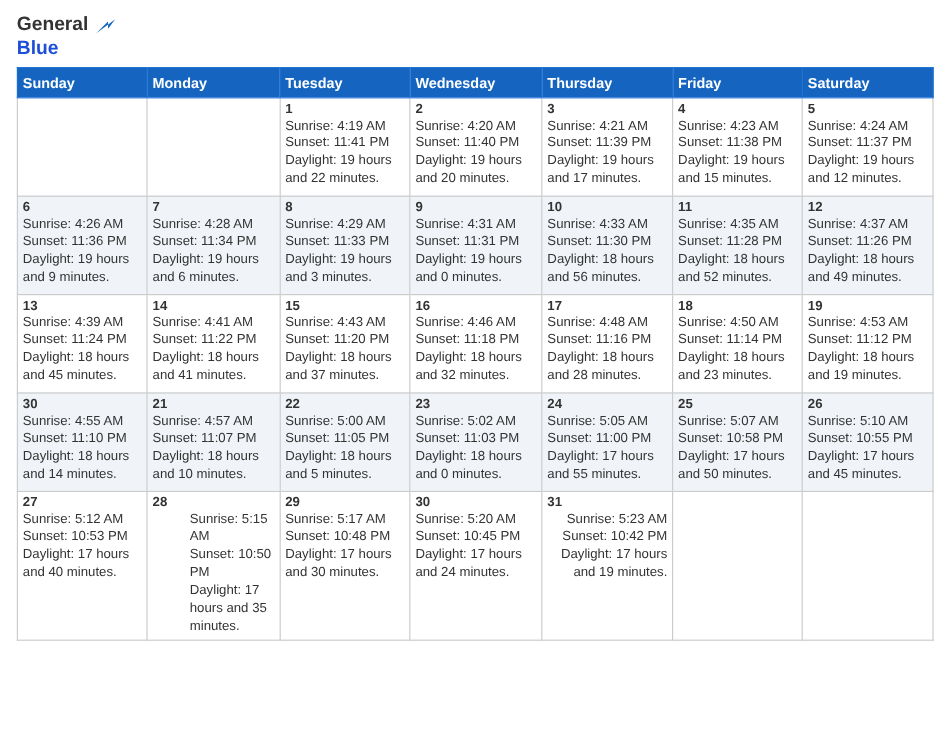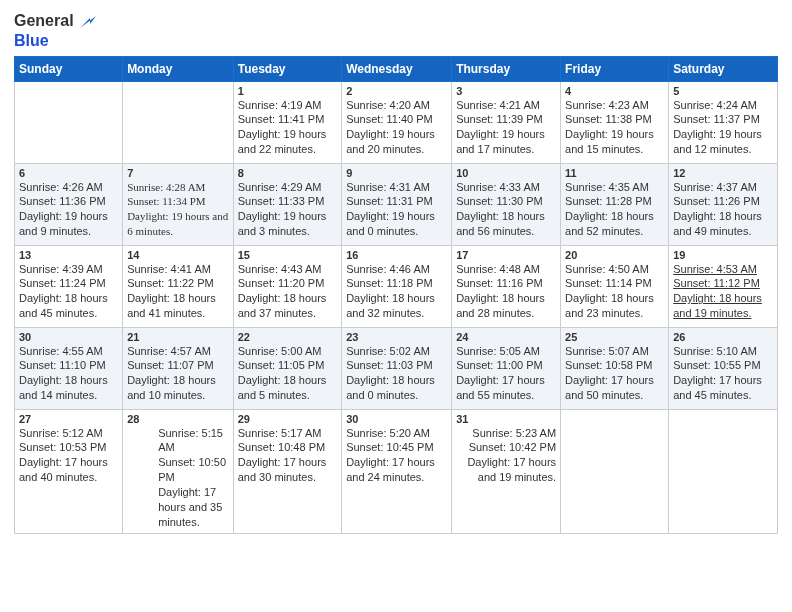--- a/index.html
+++ b/index.html
@@ -167,21 +167,21 @@
         </tr>
         <tr>
           <td>
             <span class="day-number">6</span>
             <div class="day-info" style="white-space: pre-line;">Sunrise: 4:26 AM
 Sunset: 11:36 PM
 Daylight: 19 hours and 9 minutes.</div>
           </td>
           <td>
             <span class="day-number">7</span>
-            <div class="day-info" style="white-space: pre-line; font-family: Liberation Serif, serif;">Sunrise: 4:28 AM
+            <div class="day-info" style="white-space: pre-line;">Sunrise: 4:28 AM
 Sunset: 11:34 PM
 Daylight: 19 hours and 6 minutes.</div>
           </td>
           <td>
             <span class="day-number">8</span>
             <div class="day-info" style="white-space: pre-line;">Sunrise: 4:29 AM
 Sunset: 11:33 PM
 Daylight: 19 hours and 3 minutes.</div>
           </td>
           <td>
@@ -234,28 +234,28 @@
 Sunset: 11:18 PM
 Daylight: 18 hours and 32 minutes.</div>
           </td>
           <td>
             <span class="day-number">17</span>
             <div class="day-info" style="white-space: pre-line;">Sunrise: 4:48 AM
 Sunset: 11:16 PM
 Daylight: 18 hours and 28 minutes.</div>
           </td>
           <td>
-            <span class="day-number">20</span>
+            <span class="day-number">18</span>
             <div class="day-info" style="white-space: pre-line;">Sunrise: 4:50 AM
 Sunset: 11:14 PM
 Daylight: 18 hours and 23 minutes.</div>
           </td>
           <td>
             <span class="day-number">19</span>
-            <div class="day-info" style="white-space: pre-line; text-decoration: underline;">Sunrise: 4:53 AM
+            <div class="day-info" style="white-space: pre-line;">Sunrise: 4:53 AM
 Sunset: 11:12 PM
 Daylight: 18 hours and 19 minutes.</div>
           </td>
         </tr>
         <tr>
           <td>
             <span class="day-number">30</span>
             <div class="day-info" style="white-space: pre-line;">Sunrise: 4:55 AM
 Sunset: 11:10 PM
 Daylight: 18 hours and 14 minutes.</div>

